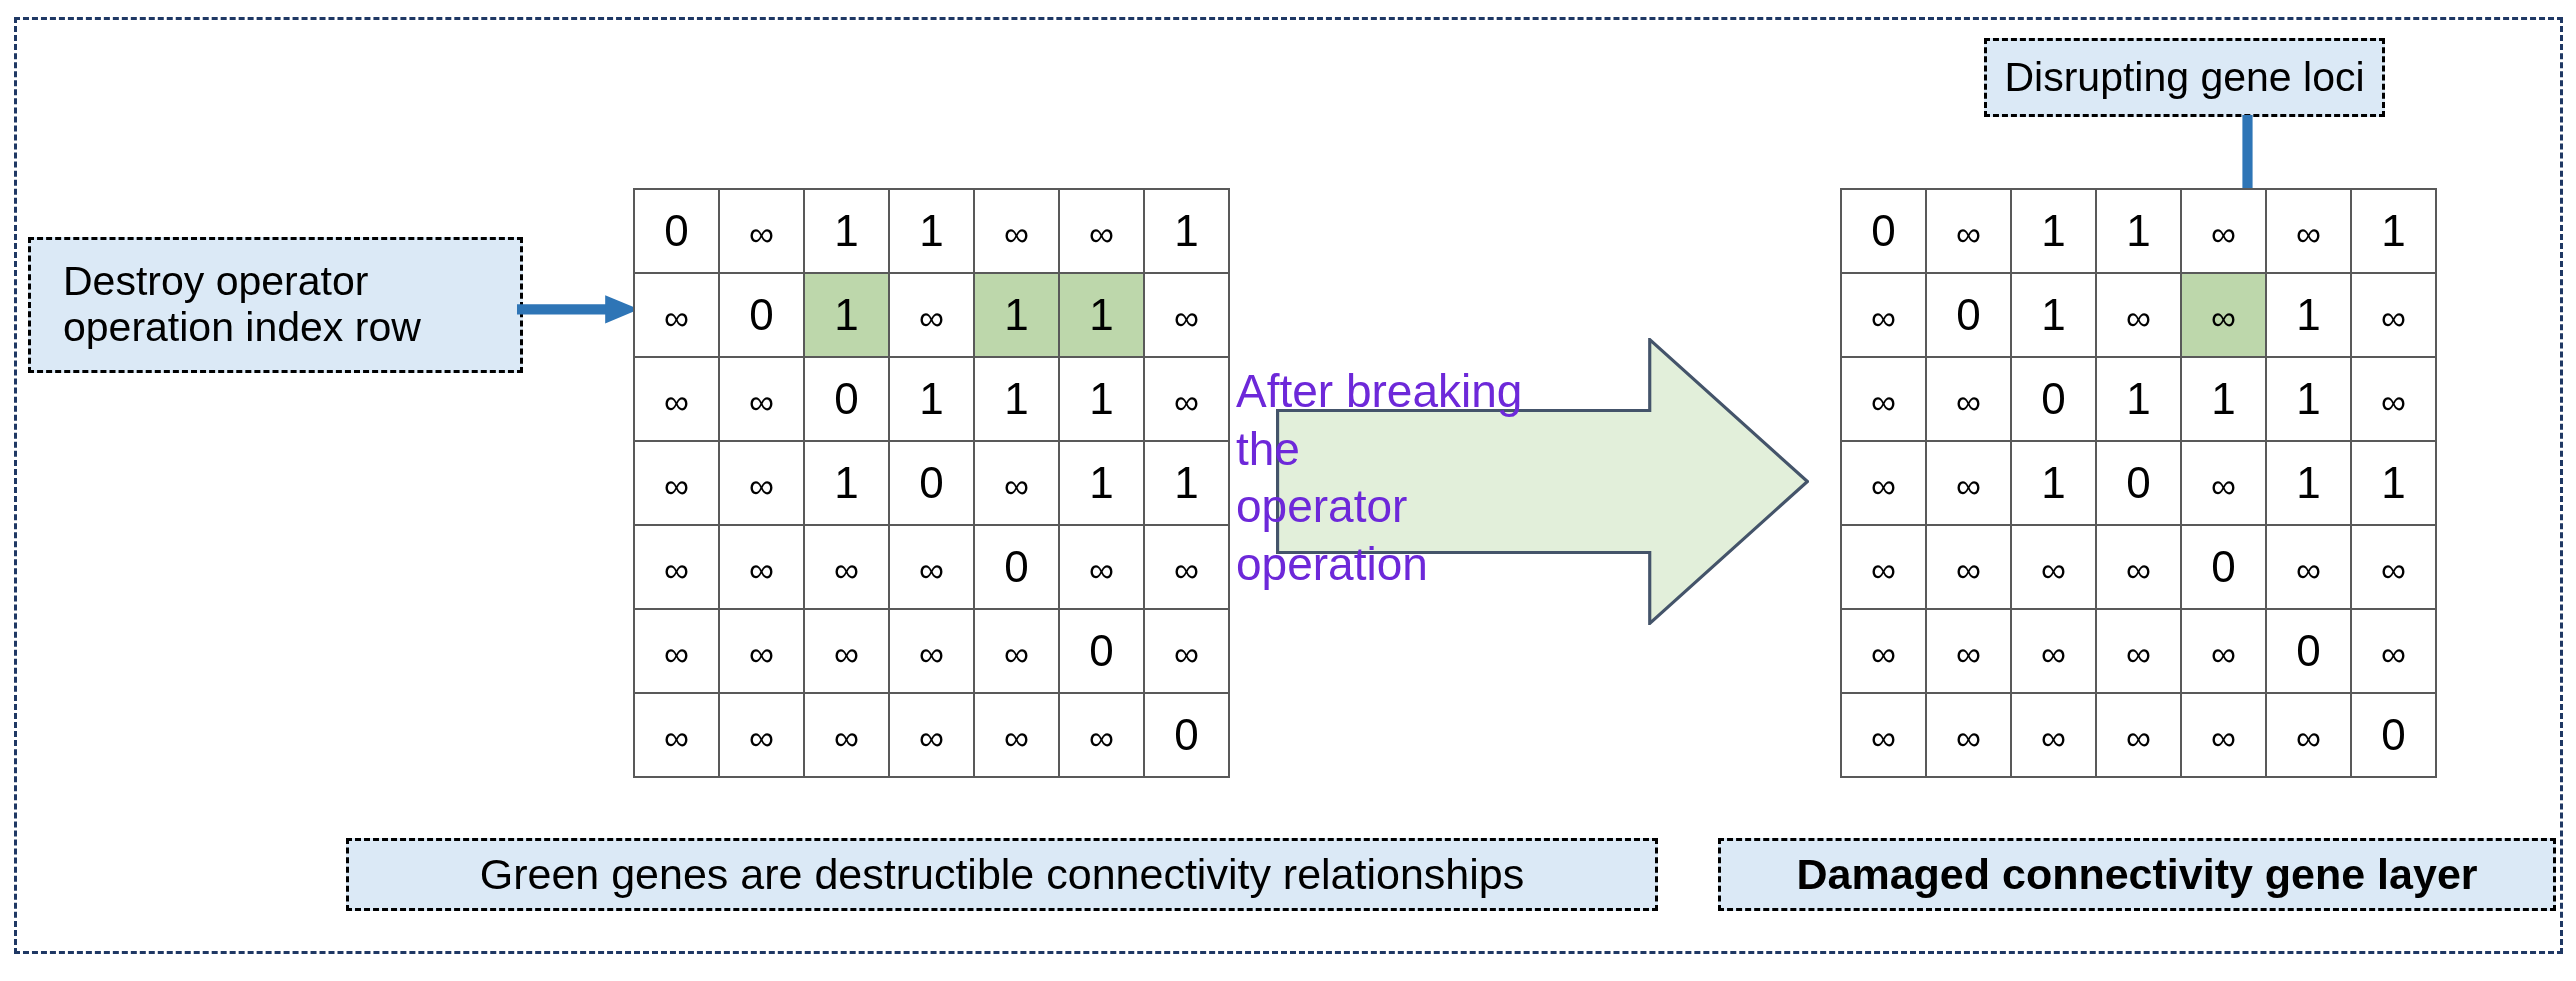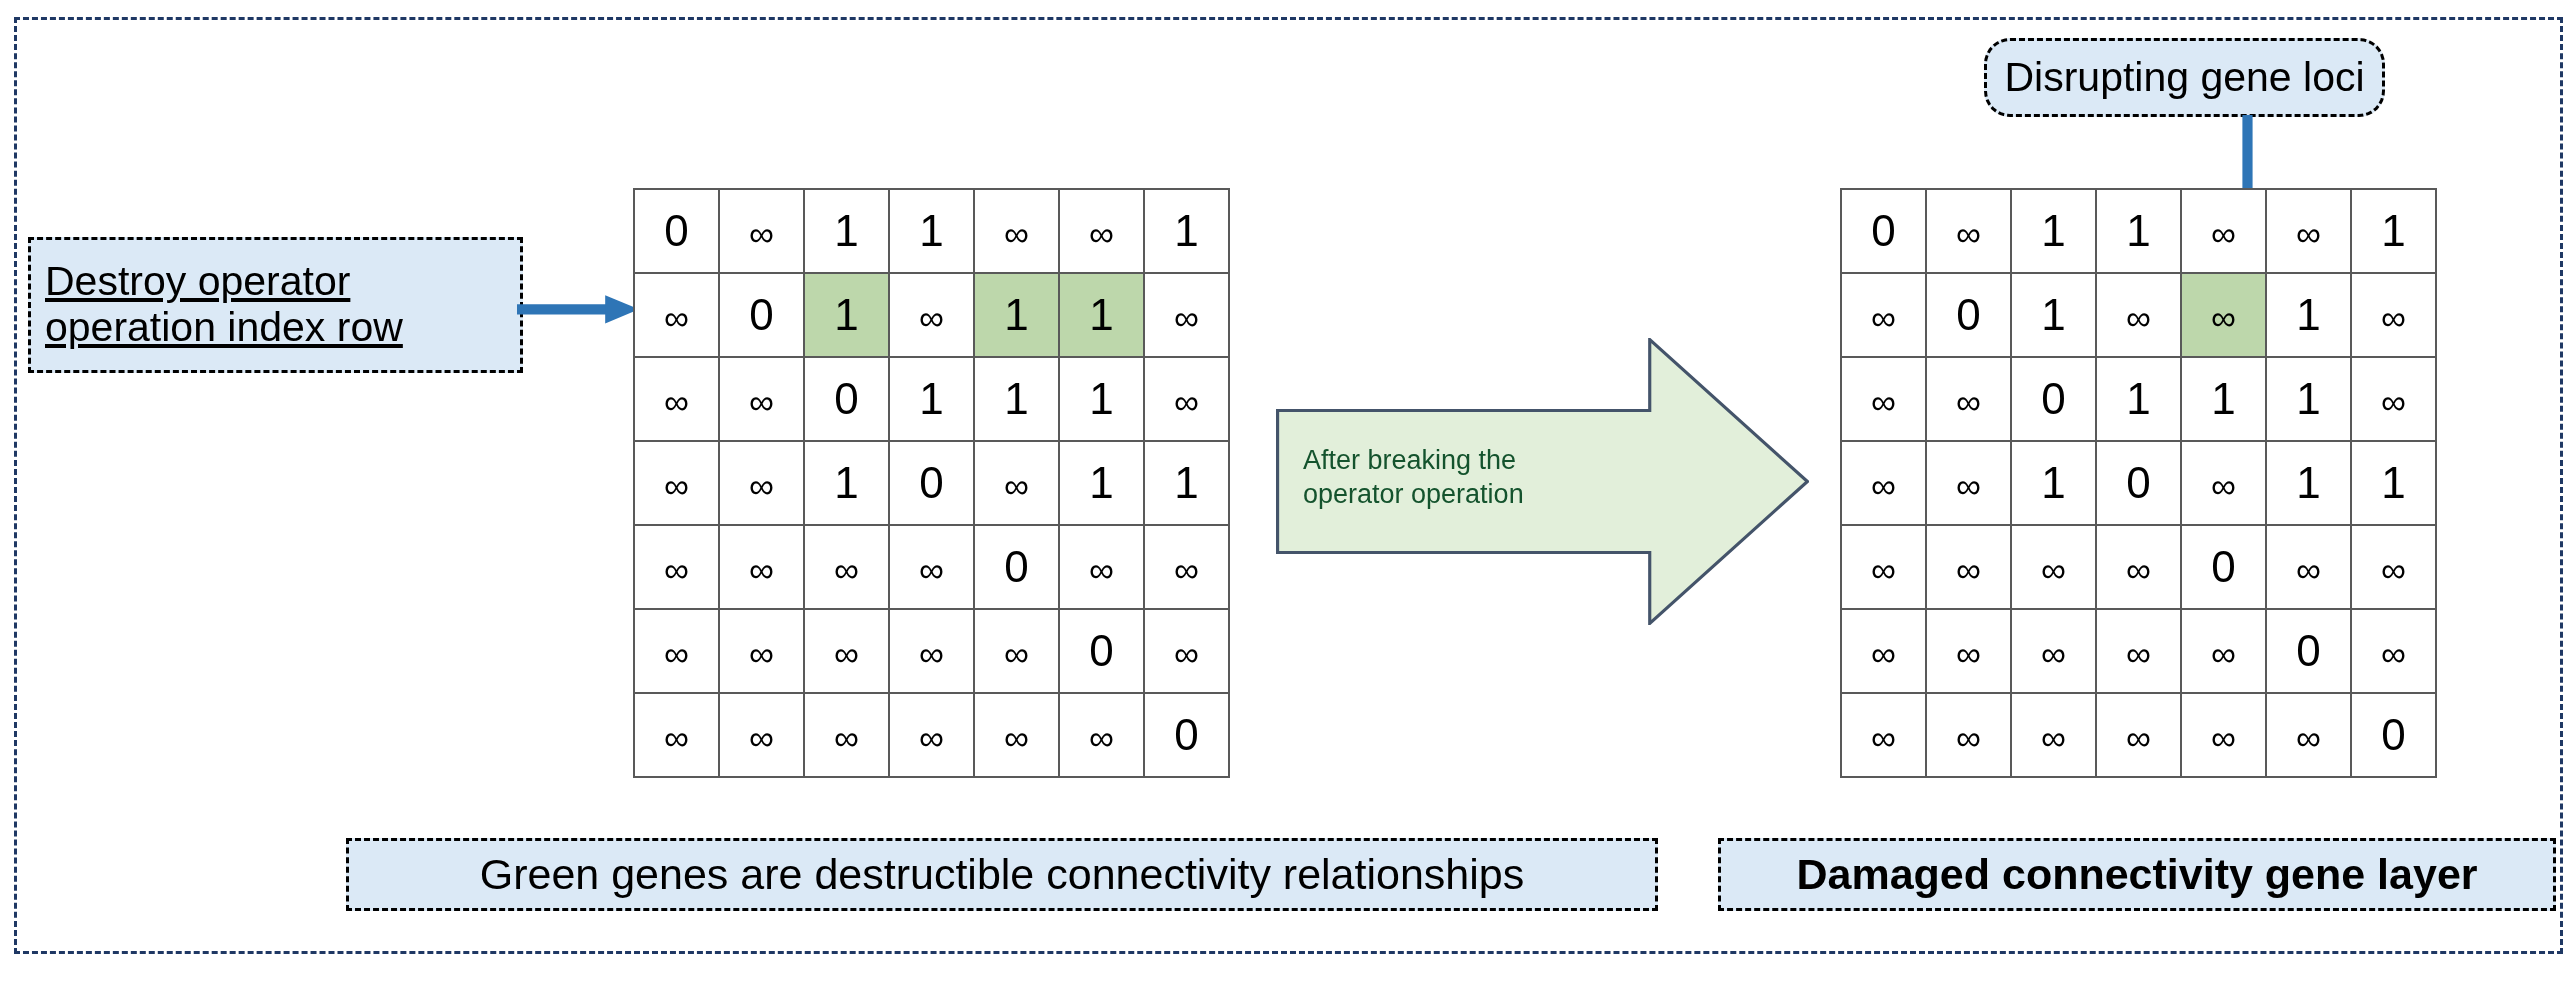--- a/index.html
+++ b/index.html
@@ -15,22 +15,22 @@
   
   .callout{
     position:absolute;box-sizing:border-box;
     background:#dbe9f6;border:3.2px dashed #000000;
     display:flex;align-items:center;justify-content:center;
     text-align:center;line-height:1.12;
     font-size:41px;color:#000;padding:3.2px 11px;white-space:pre-line;
   }
 
   #destroy-operator-callout{left:28px;top:237px;width:495px;height:136px;
-    justify-content:flex-start;text-align:left;padding-left:14px;text-decoration:underline;}
-  #disrupting-gene-callout{left:1984px;top:38px;width:401px;height:79px;border-radius:26px;}
+    justify-content:flex-start;text-align:left;padding-left:32px;}
+  #disrupting-gene-callout{left:1984px;top:38px;width:401px;height:79px;}
 
   #left-caption{left:298px;top:838px;width:1312px;height:73px;font-size:43px;margin-left:48px;}
   #right-caption{left:1718px;top:838px;width:838px;height:73px;font-size:43px;font-weight:bold;}
 
   
   .matrix{position:absolute;border-collapse:collapse;table-layout:fixed;}
   .matrix td{
     width:83px;height:82px;
     border:2.4px solid #595959;
     text-align:center;vertical-align:middle;
@@ -45,23 +45,23 @@
   
   #arrow-to-row{position:absolute;left:517px;top:292px;width:126px;height:35px;}
   #arrow-to-cell{position:absolute;left:2224px;top:115px;width:47px;height:155px;}
 
   
   #transition-arrow{
     position:absolute;left:1276px;top:338px;width:533px;height:287px;
   }
   #transition-arrow svg{display:block;width:100%;height:100%;}
   #transition-arrow-label{
-    position:absolute;left:1303px;top:399px;width:344px;height:158px;
+    position:absolute;left:1236px;top:399px;width:344px;height:158px;
     display:flex;flex-direction:column;justify-content:center;
-    font-size:27px;line-height:1.25;color:#14532d;text-align:left;
+    font-size:46px;line-height:1.25;color:#6d28d9;text-align:left;
     pointer-events:none;white-space:pre-line;
   }
 </style>
 </head>
 <body>
 
 <div id="outer-frame"></div>
 
 <div class="callout" id="destroy-operator-callout">Destroy operator
 operation index row</div>

